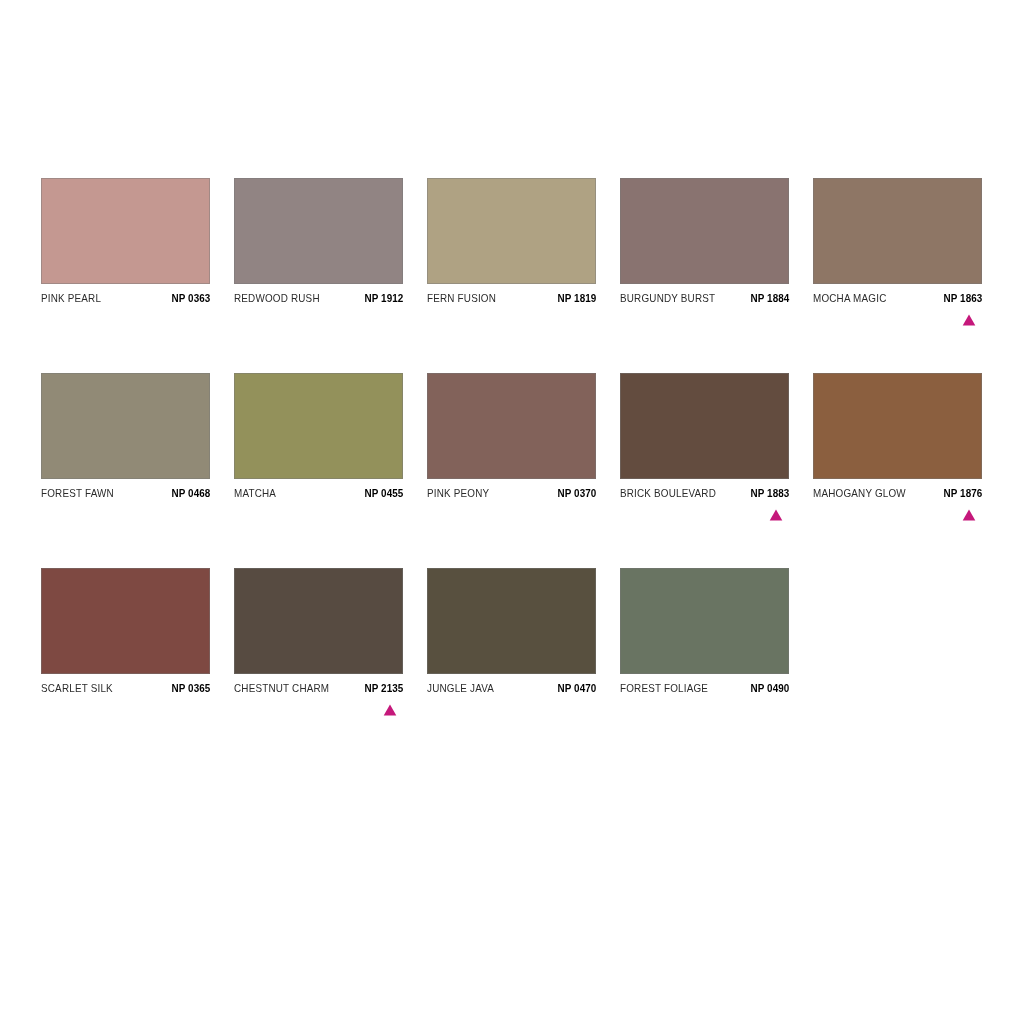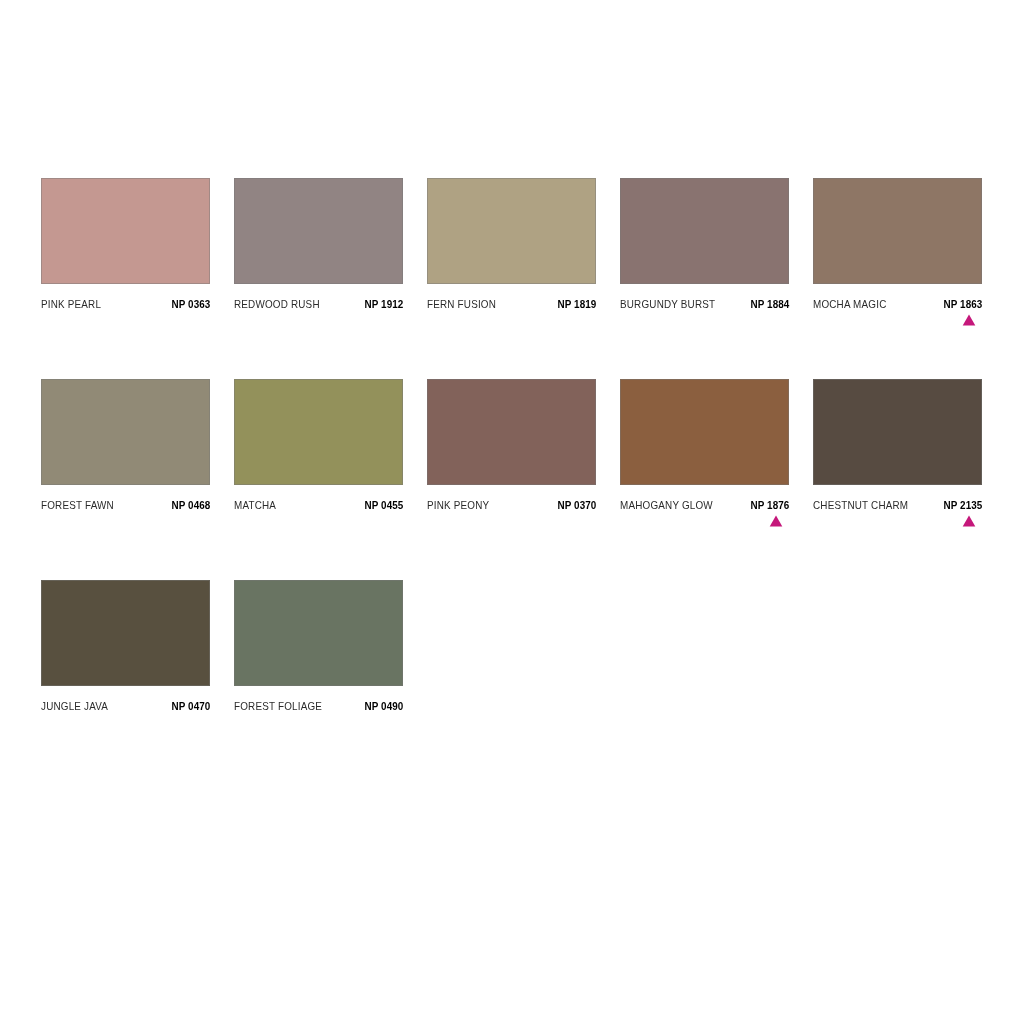--- a/index.html
+++ b/index.html
@@ -40,21 +40,21 @@
     width: 169px;
     height: 106px;
     border: 1px solid rgba(120,120,120,0.45);
     box-sizing: border-box;
   }
 
   .swatch-label-row {
     display: flex;
     align-items: baseline;
     justify-content: space-between;
-    margin-top: 14px;
+    margin-top: 8px;
     white-space: nowrap;
   }
 
   .swatch-name {
     font-size: 10.5px;
     letter-spacing: 0.02em;
     color: #2b2b2b;
     font-weight: 400;
     transform: scaleX(0.94);
     transform-origin: left center;
@@ -146,31 +146,50 @@
         </div>
       </div>
       <div class="swatch-cell">
         <div class="swatch-chip" style="background-color: rgb(130, 98, 90);"></div>
         <div class="swatch-label-row">
           <span class="swatch-name">PINK PEONY</span>
           <span class="swatch-code">NP 0370</span>
         </div>
       </div>
       <div class="swatch-cell has-marker">
+        <div class="swatch-chip" style="background-color: rgb(99, 76, 63);"></div>
+        <div class="swatch-label-row">
+          <span class="swatch-name">BRICK BOULEVARD</span>
+          <span class="swatch-code">NP 1883</span>
+        </div>
+        <span class="swatch-marker">
+          <svg viewBox="0 0 14 12" xmlns="http://www.w3.org/2000/svg">
+            <polygon points="7,0.5 13.3,11.5 0.7,11.5" fill="#C5187B"></polygon>
+          </svg>
+        </span>
+      </div>
+      <div class="swatch-cell has-marker">
         <div class="swatch-chip" style="background-color: rgb(139, 95, 63);"></div>
         <div class="swatch-label-row">
           <span class="swatch-name">MAHOGANY GLOW</span>
           <span class="swatch-code">NP 1876</span>
         </div>
         <span class="swatch-marker">
           <svg viewBox="0 0 14 12" xmlns="http://www.w3.org/2000/svg">
             <polygon points="7,0.5 13.3,11.5 0.7,11.5" fill="#C5187B"></polygon>
           </svg>
         </span>
       </div>
+      <div class="swatch-cell">
+        <div class="swatch-chip" style="background-color: rgb(126, 73, 66);"></div>
+        <div class="swatch-label-row">
+          <span class="swatch-name">SCARLET SILK</span>
+          <span class="swatch-code">NP 0365</span>
+        </div>
+      </div>
       <div class="swatch-cell has-marker">
         <div class="swatch-chip" style="background-color: rgb(87, 75, 65);"></div>
         <div class="swatch-label-row">
           <span class="swatch-name">CHESTNUT CHARM</span>
           <span class="swatch-code">NP 2135</span>
         </div>
         <span class="swatch-marker">
           <svg viewBox="0 0 14 12" xmlns="http://www.w3.org/2000/svg">
             <polygon points="7,0.5 13.3,11.5 0.7,11.5" fill="#C5187B"></polygon>
           </svg>

